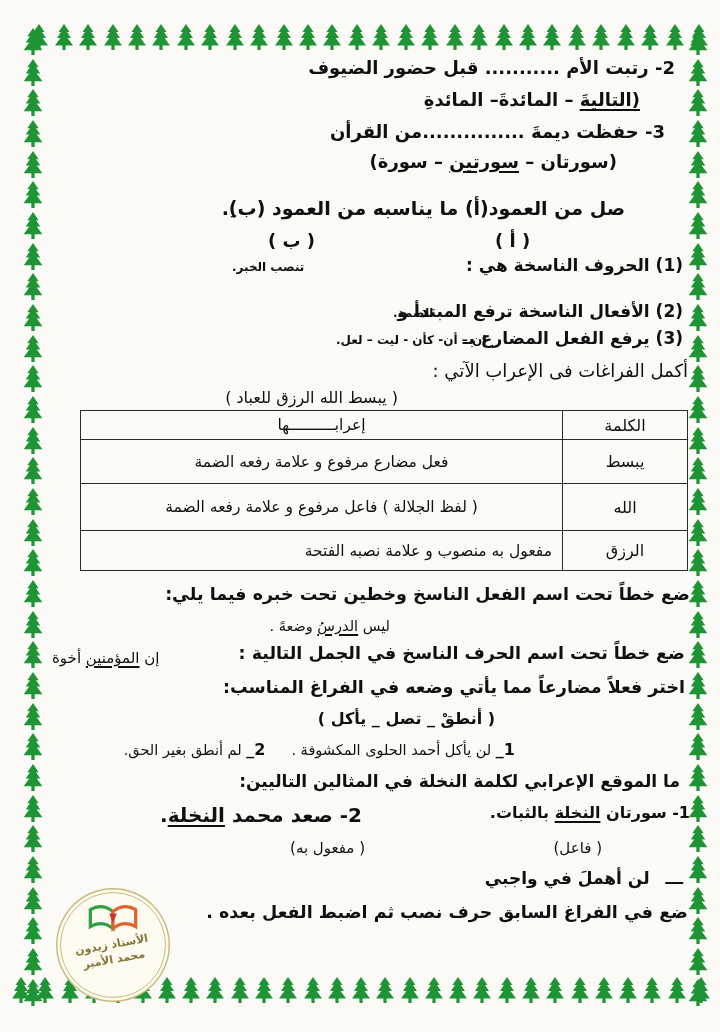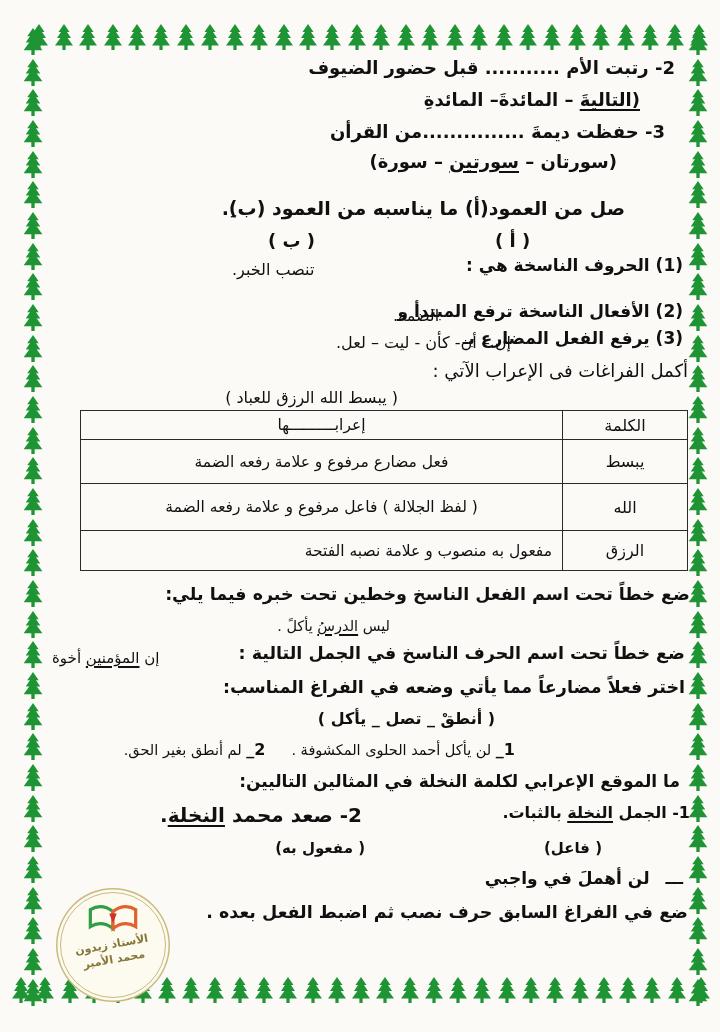--- a/index.html
+++ b/index.html
@@ -5,31 +5,31 @@
   html,body{margin:0;padding:0;background:#ffffff;}
   .sheet{
     position:relative;width:720px;height:1032px;overflow:hidden;
     background:#fbfaf7;color:#101010;direction:rtl;
     font-family:"DejaVu Sans", sans-serif;
   }
   .abs{position:absolute;white-space:nowrap;line-height:1.25;}
   .bq{font-weight:700;font-size:18px;}
   .bq-lg{font-weight:700;font-size:19px;}
   .bq-md{font-weight:700;font-size:17px;}
-  .bq-sm{font-weight:700;font-size:15px;}
+  .bq-sm{font-weight:400;font-size:15px;}
   .rg{font-weight:400;font-size:14px;}
   .rg-md{font-weight:400;font-size:17px;}
   .rg-sm{font-weight:400;font-size:15px;}
   .u{text-decoration:underline;text-underline-offset:3px;text-decoration-thickness:1.5px;}
   
   .tree-row{position:absolute;display:flex;justify-content:space-between;align-items:flex-end;color:var(--tree,#1f9434);}
   .tree-col{position:absolute;display:flex;flex-direction:column;justify-content:space-between;align-items:center;color:var(--tree,#1f9434);}
   .tree-row svg,.tree-col svg{fill:currentColor;display:block;}
   
-  .m-b{font-weight:400;font-size:16px;}
+  .m-b{font-weight:700;font-size:12px;}
   
   table.irab{position:absolute;top:410px;right:32px;left:80px;border-collapse:collapse;table-layout:fixed;width:608px;}
   table.irab td,table.irab th{border:1.4px solid #2a2a2a;text-align:center;vertical-align:middle;padding:2px 6px;font-weight:400;}
   table.irab th{font-size:17px;height:24px;font-weight:400;}
   table.irab .c-word{width:112px;font-size:16px;}
   table.irab .c-analysis{font-size:15.5px;}
   table.irab tr.r1{height:44px;}
   table.irab tr.r2{height:47px;}
   table.irab tr.r3{height:40px;}
   table.irab tr.r3 .c-analysis{text-align:right;padding-right:10px;}
@@ -836,37 +836,37 @@
     </tr>
     <tr class="r3">
       <td class="c-word">الرزق</td>
       <td class="c-analysis">مفعول به منصوب و علامة نصبه الفتحة</td>
     </tr>
   </tbody>
     </table>
 
   <div class="abs bq-md" style="top:584px;right:30px;font-size:17.5px;">ضع خطاً تحت اسم الفعل الناسخ وخطين تحت خبره فيما يلي:</div>
   <div class="abs rg" style="top:617px;right:330px;font-size:14.5px;">
-    <span>ليس </span><span class="u">الدرسُ</span><span> يأكلً .</span>
+    <span>ليس </span><span class="u">الدرسُ</span><span> وضعهً .</span>
   </div>
   <div class="abs bq-md" style="top:643px;right:35px;font-size:17.5px;">ضع خطاً تحت اسم الحرف الناسخ في الجمل التالية :</div>
   <div class="abs rg-sm" style="top:649px;left:52px;">
     <span>إن </span><span class="u">المؤمنين</span><span> أخوة</span>
   </div>
 
   <div class="abs bq-md" style="top:677px;right:35px;font-size:17.5px;">اختر فعلاً مضارعاً مما يأتي وضعه في الفراغ المناسب:</div>
   <div class="abs bq-md" style="top:709px;right:225px;font-size:16px;">( أنطقْ _ تصل _ يأكل )</div>
   <div class="abs items" style="top:740px;right:205px;">
     <span><span class="num">1_</span><span class="itx"> لن يأكل أحمد الحلوى المكشوفة .</span></span>
     <span><span class="num">2_</span><span class="itx"> لم أنطق بغير الحق.</span></span>
   </div>
 
   <div class="abs bq-md" style="top:771px;right:40px;">ما الموقع الإعرابي لكلمة النخلة في المثالين التاليين:</div>
   <div class="abs bq-md" style="top:803px;right:30px;font-size:16px;">
-    <span>1- </span><span>الجمل </span><span class="u">النخلة</span><span> بالثبات.</span>
+    <span>1- </span><span>سورتان </span><span class="u">النخلة</span><span> بالثبات.</span>
   </div>
   <div class="abs bq-md" style="top:803px;right:358px;font-size:20px;">
     <span>2- </span><span>صعد محمد </span><span class="u">النخلة</span><span>.</span>
   </div>
   <div class="abs bq-sm" style="top:839px;right:118px;">( فاعل)</div>
   <div class="abs bq-sm" style="top:839px;right:355px;">( مفعول به)</div>
 
   <div class="abs dashline bq-md" style="top:868px;right:37px;">
     <span>ـــ</span>
     <span>لن أهملَ في واجبي</span>

